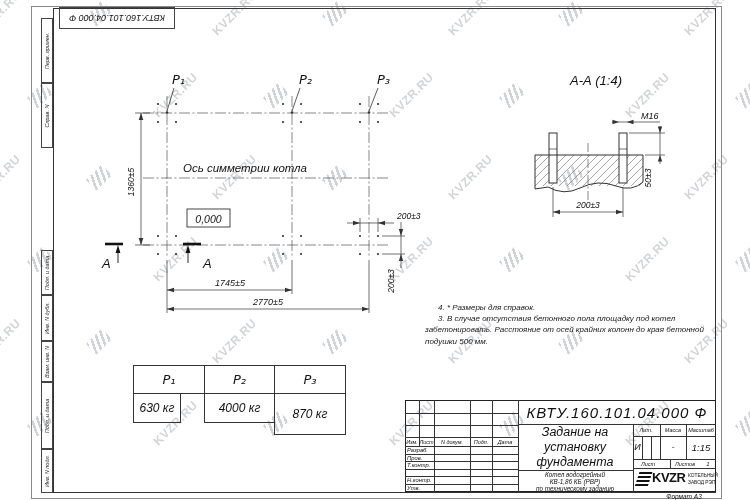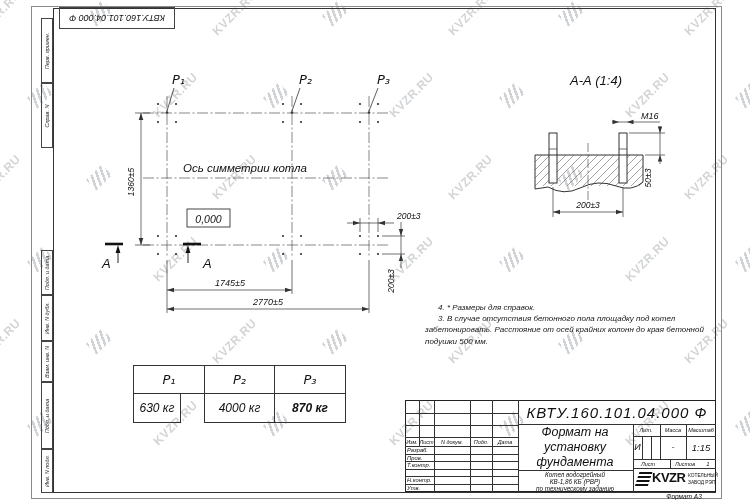--- a/index.html
+++ b/index.html
@@ -285,21 +285,21 @@
   <p>4. * Размеры для справок.</p>
   <p>3. В случае отсутствия бетонного пола площадку под котел забетонировать. Расстояние от осей крайних колонн до края бетонной подушки 500 мм.</p>
 </div>
 
 <div>
   <div class="ltc" style="left:133px;top:365px;width:72px;height:29px;font-size:13px;font-family:&quot;DejaVu Sans&quot;,sans-serif;">P₁</div>
   <div class="ltc" style="left:204px;top:365px;width:71px;height:29px;font-size:13px;font-family:&quot;DejaVu Sans&quot;,sans-serif;">P₂</div>
   <div class="ltc" style="left:274px;top:365px;width:72px;height:29px;font-size:13px;font-family:&quot;DejaVu Sans&quot;,sans-serif;">P₃</div>
   <div class="ltc" style="left:133px;top:393px;width:48px;height:30px;font-size:12px;">630 кг</div>
   <div class="ltc" style="left:204px;top:393px;width:71px;height:30px;font-size:12px;">4000 кг</div>
-  <div class="ltc" style="left:274px;top:393px;width:72px;height:30px;font-size:12px;font-weight:bold;">870 кг</div>
+  <div class="ltc" style="left:274px;top:393px;width:72px;height:42px;font-size:12px;">870 кг</div>
 </div>
 
 <div class="box" id="titleblock-border"></div>
 
 <div class="hl" style="left:405px;top:413px;width:113px;"></div>
 <div class="hl" style="left:405px;top:425px;width:113px;"></div>
 <div class="hl" style="left:405px;top:437px;width:113px;"></div>
 <div class="hl" style="left:405px;top:446px;width:113px;"></div>
 <div class="hl" style="left:405px;top:454px;width:113px;"></div>
 <div class="hl" style="left:405px;top:461px;width:113px;"></div>
@@ -327,21 +327,21 @@
 <span class="t tc" style="left:412px;top:441.5px;font-size:5.5px;">Изм.</span>
 <span class="t tc" style="left:426.5px;top:441.5px;font-size:5.5px;">Лист</span>
 <span class="t tc" style="left:452px;top:441.5px;font-size:5.5px;">N докум.</span>
 <span class="t tc" style="left:481px;top:441.5px;font-size:5.5px;">Подп.</span>
 <span class="t tc" style="left:505px;top:441.5px;font-size:5.5px;">Дата</span>
 <span class="t" style="left:407px;top:447px;font-size:5.8px;">Разраб.</span>
 <span class="t" style="left:407px;top:454.5px;font-size:5.8px;">Пров.</span>
 <span class="t" style="left:407px;top:462px;font-size:5.8px;">Т.контр.</span>
 <span class="t" style="left:407px;top:477px;font-size:5.8px;">Н.контр.</span>
 <span class="t" style="left:407px;top:485px;font-size:5.8px;">Утв.</span>
-<span class="t tc" style="left:575px;top:432px;font-size:12.5px;">Формат на</span>
+<span class="t tc" style="left:575px;top:432px;font-size:12.5px;">Задание на</span>
 <span class="t tc" style="left:575px;top:447px;font-size:12.5px;">установку</span>
 <span class="t tc" style="left:575px;top:462px;font-size:12.5px;">фундамента</span>
 <span class="t tc" style="left:575px;top:474px;font-size:6.3px;">Котел водогрейный</span>
 <span class="t tc" style="left:575px;top:481px;font-size:6.3px;">КВ-1,86 КБ (РВР)</span>
 <span class="t tc" style="left:575px;top:488px;font-size:6.3px;">по техническому заданию</span>
 <span class="t tc" style="left:646px;top:430px;font-size:5.5px;">Лит.</span>
 <span class="t tc" style="left:673px;top:430px;font-size:5.5px;">Масса</span>
 <span class="t tc" style="left:701px;top:430px;font-size:5.5px;">Масштаб</span>
 <span class="t tc" style="left:637.5px;top:447px;font-size:9px;">И</span>
 <span class="t tc" style="left:673px;top:447px;font-size:9px;">-</span>

